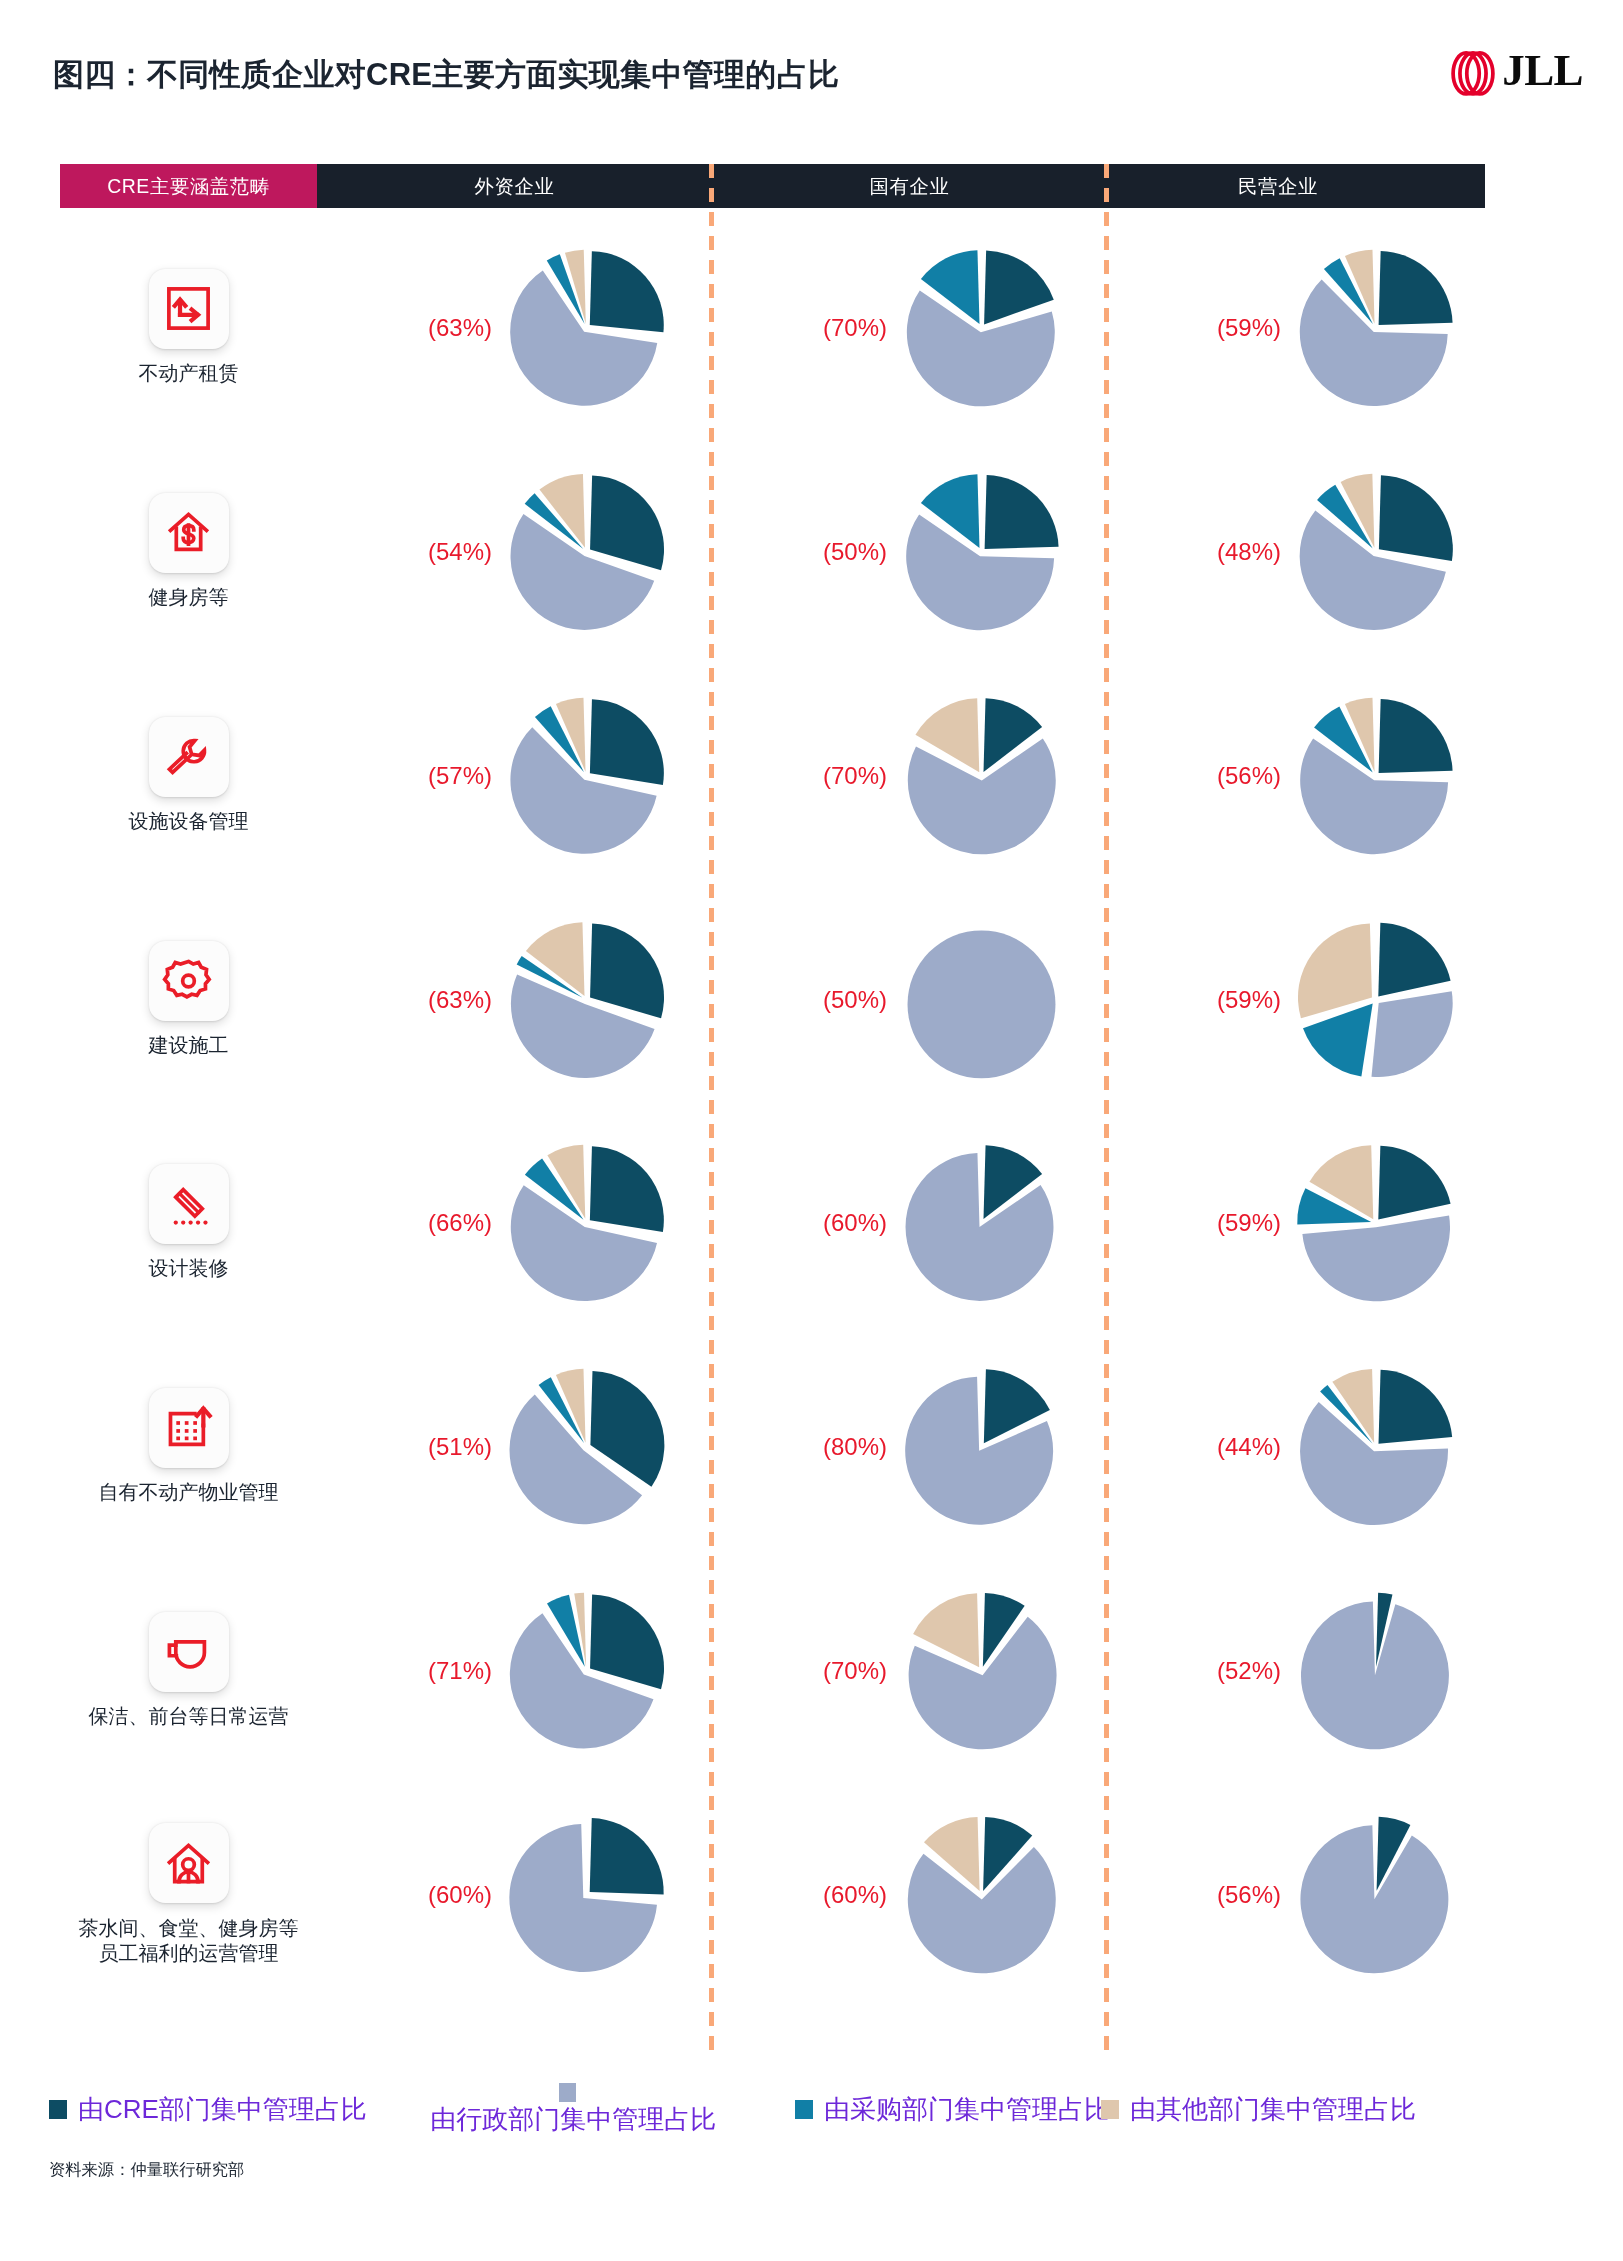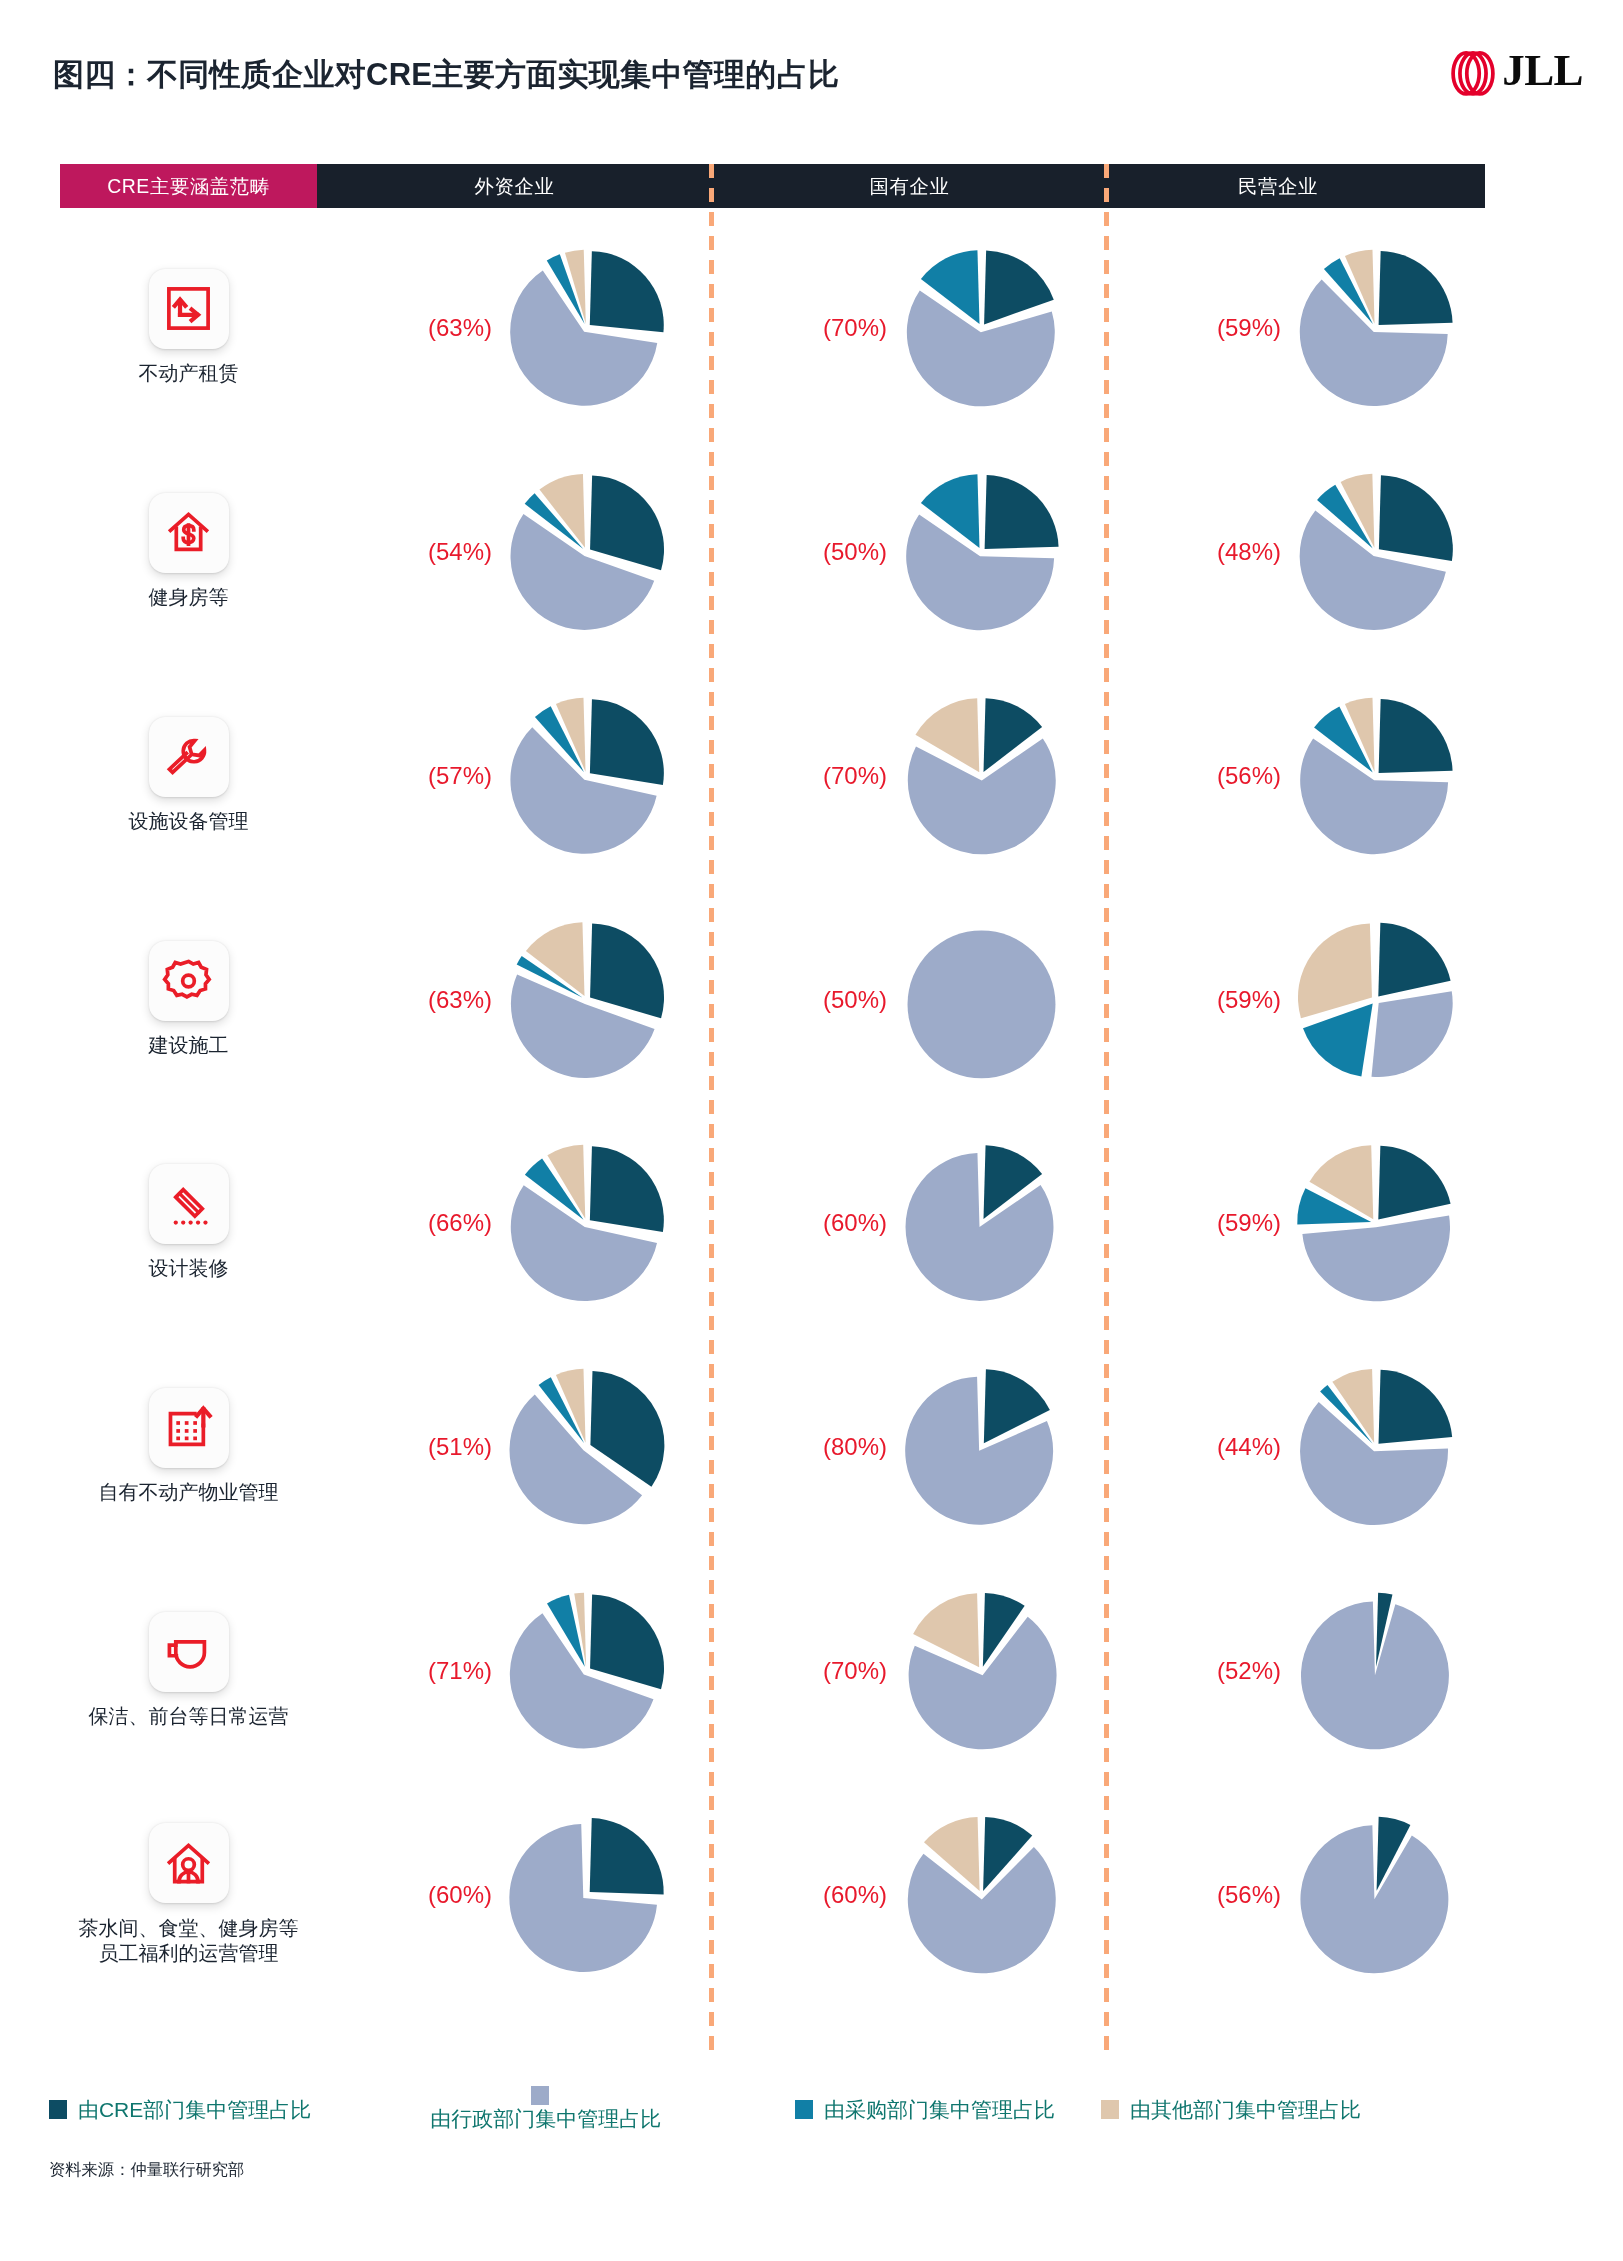--- a/index.html
+++ b/index.html
@@ -74,21 +74,21 @@
   .pie-pct {
     position: absolute; top: 50%; transform: translateY(-50%);
     font-size: 24px; color: #e8192c; white-space: nowrap;
     text-align: right;
   }
 
   
   .legend { position: absolute; left: 49px; top: 2097px; display: flex; align-items: center; }
   .lg-item { display: flex; align-items: center; }
   .lg-swatch { width: 17.6px; height: 19px; flex: none; }
-  .lg-text { margin-left: 11.3px; font-size: 21px; color: #0f766e; white-space: nowrap; }
+  .lg-text { margin-left: 11.3px; font-size: 26px; color: #6d28d9; white-space: nowrap; }
 
   .source {
     position: absolute; left: 49px; top: 2159px;
     font-size: 16.3px; color: #1b2430;
   }
 </style>
 </head>
 <body>
 
 <div class="page">

